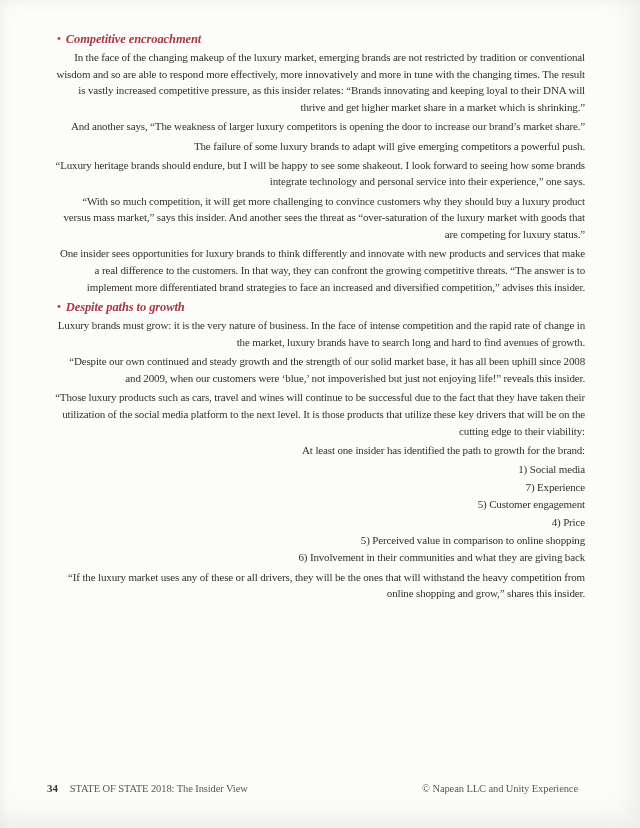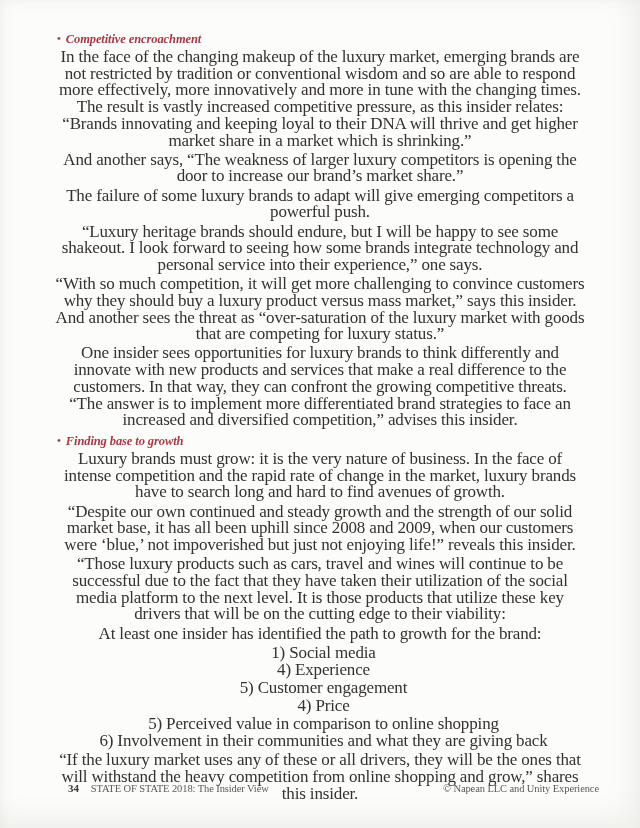--- a/index.html
+++ b/index.html
@@ -20,25 +20,25 @@
   }
   .page {
     position: absolute; inset: 0;
     box-shadow: inset -8px -10px 26px rgba(120,115,108,0.10), inset 2px 2px 10px rgba(120,115,108,0.05);
   }
   .content {
     position: absolute;
     left: 55px; top: 31px; width: 530px;
   }
   .body-text {
-    font-size: 17px;
+    font-size: 11px;
     line-height: 16.7px;
     letter-spacing: -0.15px;
     margin: 0 0 2.5px 0;
-    text-align: center;
+    text-align: right;
   }
   .heading {
     font-size: 12.5px;
     line-height: 16px;
     font-style: italic;
     font-weight: bold;
     color: var(--accent);
     margin: 4px 0 2px 0;
     letter-spacing: -0.1px;
   }
@@ -47,21 +47,21 @@
     font-style: normal;
     font-size: 11px;
     margin: 0 5px 0 2px;
     position: relative;
     top: -1px;
   }
   .drivers-list { margin: 0 0 2.5px 0; }
   .list-item { margin: 0 0 1px 7px; }
   .footer {
     position: absolute;
-    left: 68px; width: 531px; bottom: 33px;
+    left: 47px; width: 531px; bottom: 33px;
     display: flex;
     justify-content: space-between;
     align-items: baseline;
     font-size: 10.5px;
     line-height: 13px;
     color: var(--footer-text);
     letter-spacing: -0.1px;
     margin-top: 8px;
   }
   .footer-left { display: flex; align-items: baseline; }
@@ -82,30 +82,30 @@
 
     <h2 class="heading"><span class="bullet">•</span><span>Competitive encroachment</span></h2>
 
     <p class="body-text">In the face of the changing makeup of the luxury market, emerging brands are not restricted by tradition or conventional wisdom and so are able to respond more effectively, more innovatively and more in tune with the changing times. The result is vastly increased competitive pressure, as this insider relates: “Brands innovating and keeping loyal to their DNA will thrive and get higher market share in a market which is shrinking.”</p>
     <p class="body-text">And another says, “The weakness of larger luxury competitors is opening the door to increase our brand’s market share.”</p>
     <p class="body-text">The failure of some luxury brands to adapt will give emerging competitors a powerful push.</p>
     <p class="body-text">“Luxury heritage brands should endure, but I will be happy to see some shakeout. I look forward to seeing how some brands integrate technology and personal service into their experience,” one says.</p>
     <p class="body-text">“With so much competition, it will get more challenging to convince customers why they should buy a luxury product versus mass market,” says this insider.  And another sees the threat as “over-saturation of the luxury market with goods that are competing for luxury status.”</p>
     <p class="body-text">One insider sees opportunities for luxury brands to think differently and innovate with new products and services that make a real difference to the customers. In that way, they can confront the growing competitive threats. “The answer is to implement more differentiated brand strategies to face an increased and diversified competition,” advises this insider.</p>
 
-    <h2 class="heading"><span class="bullet">•</span><span>Finding base to growth</span></h2>
+    <h2 class="heading"><span class="bullet">•</span><span>Despite paths to growth</span></h2>
 
     <p class="body-text">Luxury brands must grow: it is the very nature of business. In the face of intense competition and the rapid rate of change in the market, luxury brands have to search long and hard to find avenues of growth.</p>
     <p class="body-text">“Despite our own continued and steady growth and the strength of our solid market base, it has all been uphill since 2008 and 2009, when our customers were ‘blue,’ not impoverished but just not enjoying life!” reveals this insider.</p>
     <p class="body-text">“Those luxury products such as cars, travel and wines will continue to be successful due to the fact that they have taken their utilization of the social media platform to the next level. It is those products that utilize these key drivers that will be on the cutting edge to their viability:</p>
     <p class="body-text">At least one insider has identified the path to growth for the brand:</p>
 
     <div class="drivers-list">
       <p class="body-text list-item">1) Social media</p>
-      <p class="body-text list-item">4) Experience</p>
+      <p class="body-text list-item">7) Experience</p>
       <p class="body-text list-item">5) Customer engagement</p>
       <p class="body-text list-item">4) Price</p>
       <p class="body-text list-item">5) Perceived value in comparison to online shopping</p>
       <p class="body-text list-item">6) Involvement in their communities and what they are giving back</p>
     </div>
 
     <p class="body-text">“If the luxury market uses any of these or all drivers, they will be the ones that will withstand the heavy competition from online shopping and grow,” shares this insider.</p>
 
   </div>
 

